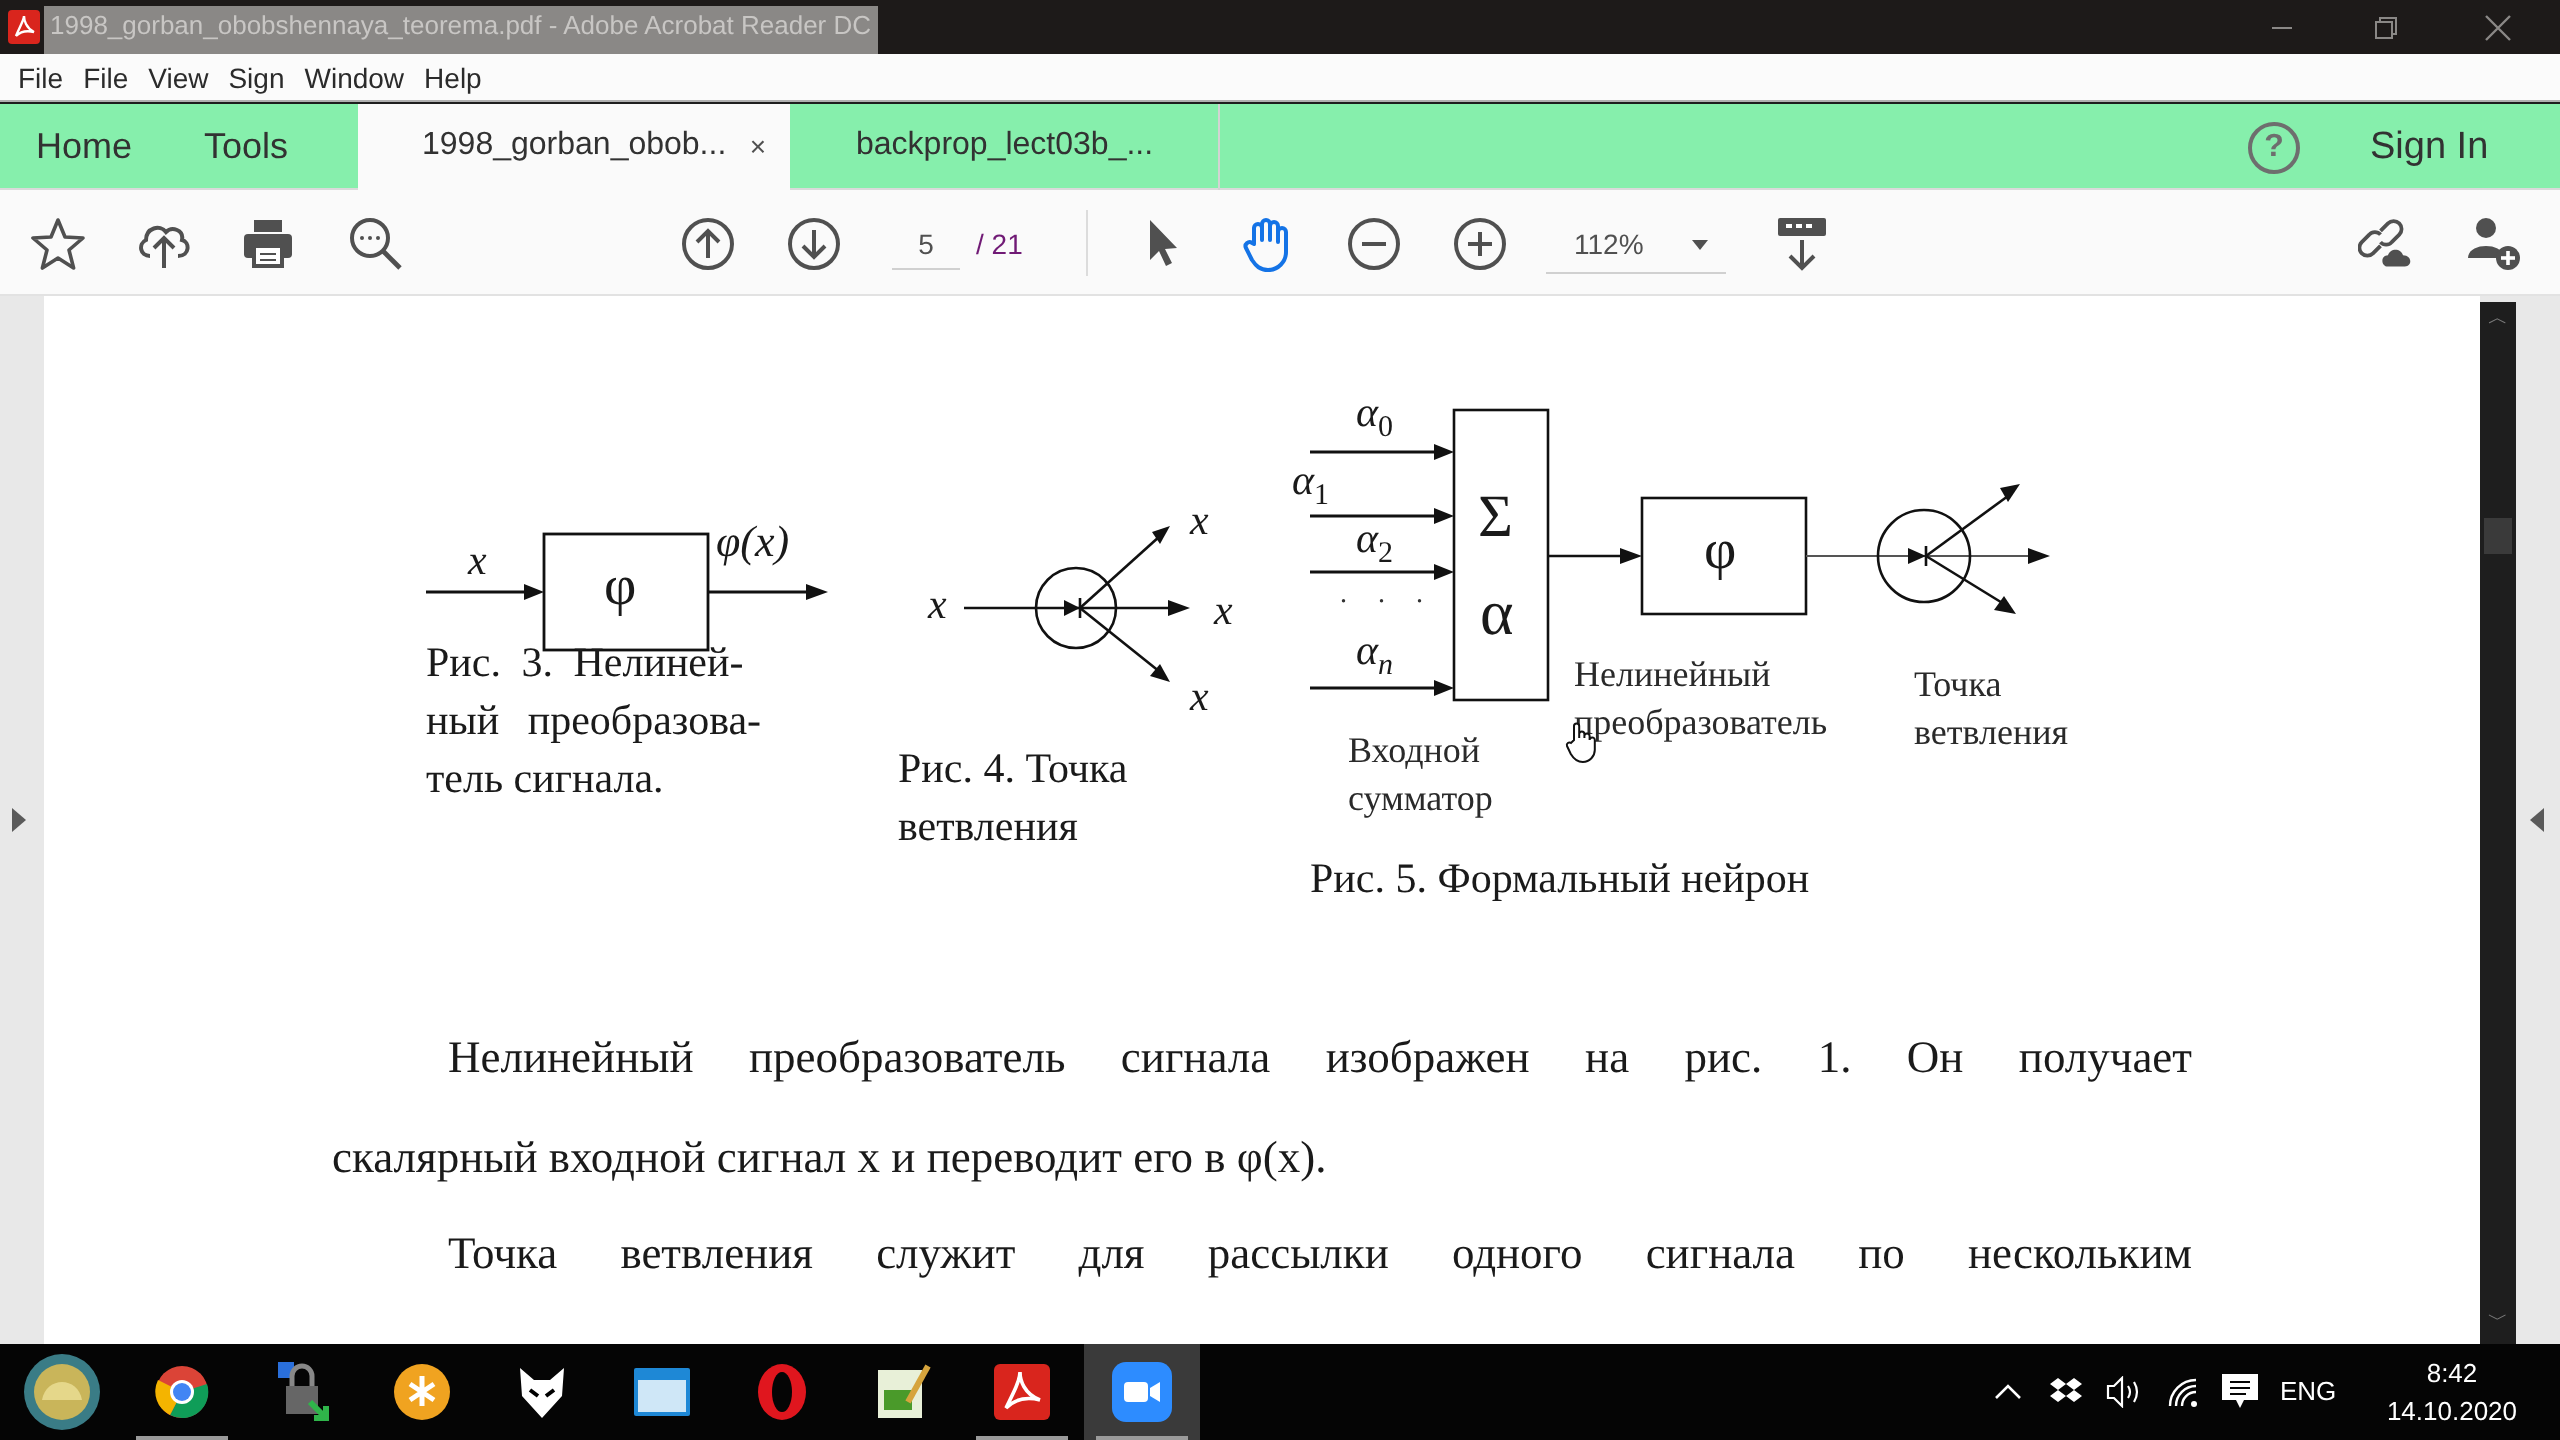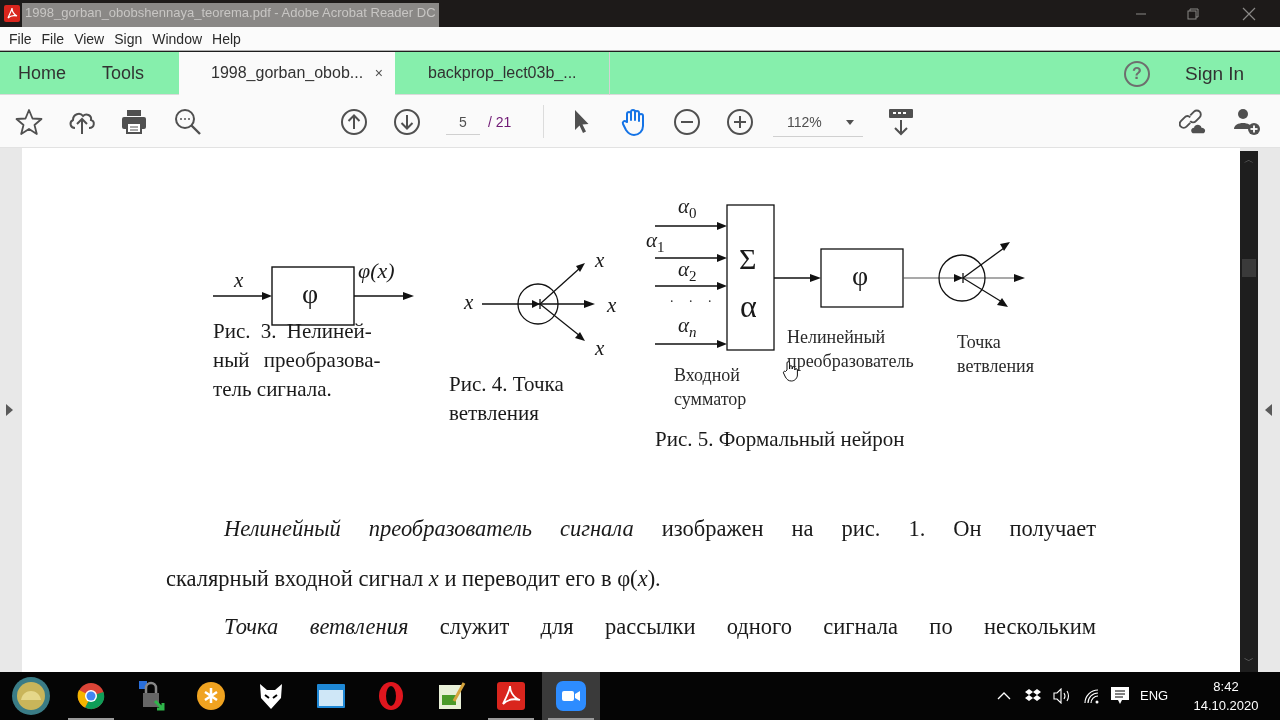--- a/index.html
+++ b/index.html
@@ -47,21 +47,21 @@
   .vscroll .thumb { position: absolute; left: 2px; top: 108px; width: 14px; height: 18px; background: #3a3a3a; }
   .vscroll .arrow { position: absolute; left: 4px; width: 10px; height: 10px; color: #7a7a7a; font-size: 10px; line-height: 10px; text-align: center; }
 
   
   .serif { font-family: "Liberation Serif", "DejaVu Serif", serif; color: #1a1a1a; }
   .abs { position: absolute; white-space: nowrap; }
   .caption { font-size: 21px; line-height: 29px; }
   .label-small { font-size: 18px; line-height: 24px; color: #2a2a2a; }
   .math { font-style: italic; font-size: 21px; }
   .body-p { font-size: 22.5px; color: #1a1a1a; }
-  .ital { font-style: italic; }
+  .ital { }
 
   
   .taskbar { position: absolute; left: 0; top: 672px; width: 1280px; height: 48px; background: #050505; }
   .task-app { position: absolute; top: 0; width: 58px; height: 48px; display: flex; align-items: center; justify-content: center; }
   .task-app.active { background: #3a3a3a; }
   .task-app .underline { position: absolute; left: 6px; right: 6px; bottom: 0; height: 2px; background: #9a9a9a; }
   .tray { position: absolute; top: 0; height: 48px; display: flex; align-items: center; justify-content: center; color: #ffffff; }
   .lang { position: absolute; left: 1140px; top: 0; line-height: 48px; color: #ffffff; font-size: 13px; }
   .clock { position: absolute; left: 1184px; top: 5px; width: 84px; text-align: center; color: #ffffff; font-size: 13px; line-height: 19px; }
 </style>

